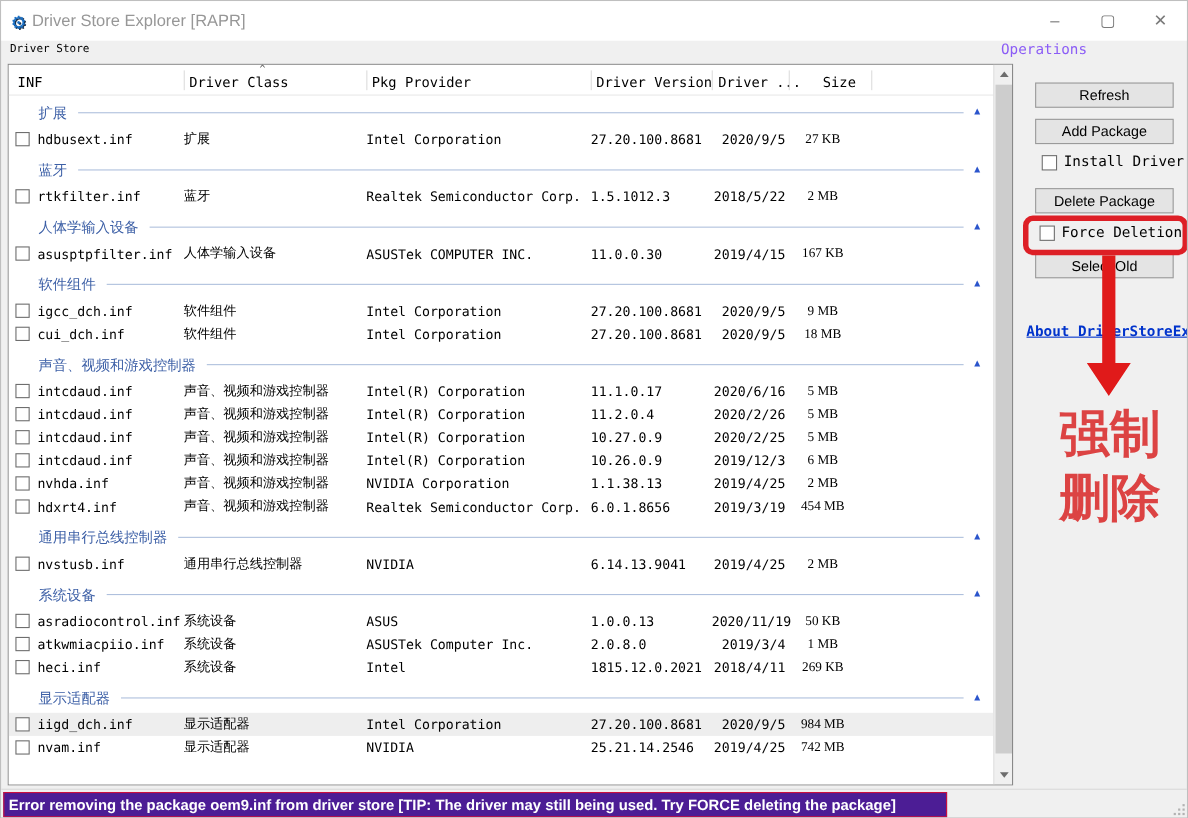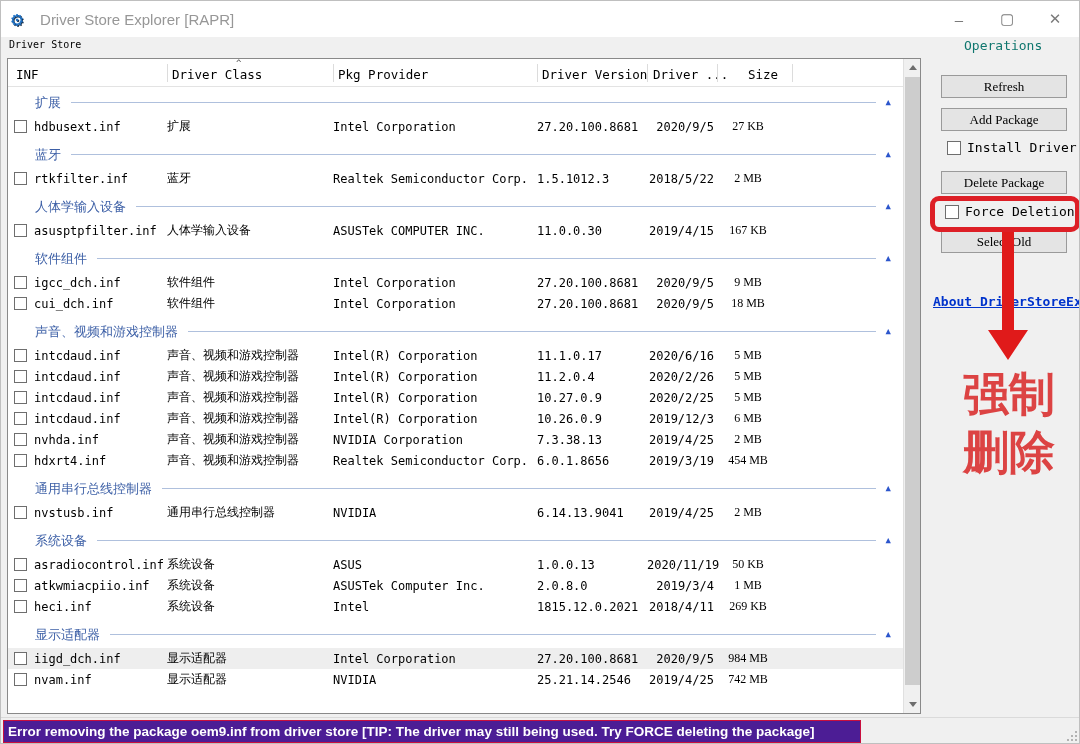--- a/index.html
+++ b/index.html
@@ -5,21 +5,21 @@
   html,body{margin:0;padding:0;background:#e8e8e8;}
   *{box-sizing:border-box;}
   .window{
     position:relative;width:1080px;height:744px;background:#f0f0f0;
     font-family:"DejaVu Sans Mono","Liberation Mono",monospace;
     border:1px solid #bfbfbf;overflow:hidden;
   }
   
   .titlebar{position:absolute;left:0;top:0;width:100%;height:36px;background:#ffffff;display:flex;align-items:center;}
   .app-icon{margin-left:10px;font-size:20px;color:#1a6fc4;text-shadow:1px 1px 0 #16314f;line-height:20px;}
-  .app-title{margin-left:17px;font-family:"Liberation Sans",sans-serif;font-size:15px;color:#979797;}
+  .app-title{margin-left:6px;font-family:"Liberation Sans",sans-serif;font-size:15px;color:#979797;}
   .win-controls{margin-left:auto;display:flex;height:100%;}
   .win-btn{width:48px;height:100%;display:flex;align-items:center;justify-content:center;
     color:#7a7a7a;font-family:"Liberation Sans",sans-serif;font-size:15px;cursor:default;}
   
   .panel-label{position:absolute;left:8px;top:38px;font-size:10px;color:#000;}
   
   .table{position:absolute;left:6px;top:57px;width:914px;height:656px;background:#fff;border:1px solid #898989;}
   .thead{position:absolute;left:0;top:0;right:0;height:28px;background:#fff;border-bottom:1px solid #e3e3e3;}
   .hcell{position:absolute;top:8px;font-size:12.5px;color:#000;white-space:nowrap;}
   .hsep{position:absolute;top:5px;height:18px;width:1px;background:#dcdcdc;}
@@ -38,24 +38,24 @@
   .c-inf,.c-cls,.c-provider,.c-version{white-space:nowrap;overflow:hidden;}
   .c-date{text-align:right;padding-right:3px;white-space:nowrap;}
   .c-size{text-align:center;padding-right:15px;white-space:nowrap;font-family:Liberation Serif, serif;}
   
   .vscroll{position:absolute;top:0;right:0;width:17px;bottom:0;background:#f0f0f0;border-left:1px solid #e0e0e0;}
   .sb-btn{position:absolute;left:0;width:17px;height:17px;display:flex;align-items:center;justify-content:center;}
   .tri-up{width:0;height:0;border-left:4px solid transparent;border-right:4px solid transparent;border-bottom:5px solid #6d6d6d;}
   .tri-down{width:0;height:0;border-left:4px solid transparent;border-right:4px solid transparent;border-top:5px solid #6d6d6d;}
   .sb-thumb{position:absolute;left:1px;width:15px;top:18px;height:608px;background:#cdcdcd;}
   
-  .ops-label{position:absolute;left:963px;top:37px;font-size:13px;color:#0f766e;}
+  .ops-label{position:absolute;left:909px;top:37px;font-size:13px;color:#8b5cf6;}
   .btn{position:absolute;left:940px;width:126px;height:23px;background:#e4e4e4;border:1px solid #9a9a9a;
     font-size:13px;color:#000;display:flex;align-items:center;justify-content:center;cursor:default;
-    font-family:Liberation Serif, serif;padding:4px;}
+    font-family:Liberation Sans, sans-serif;padding:4px;}
   .chk-row{position:absolute;display:flex;align-items:center;font-size:13px;color:#000;}
   .chk{width:14px;height:14px;border:1px solid #6e6e6e;background:#fff;display:inline-block;margin-right:6px;}
   .about-link{position:absolute;left:932px;top:293px;width:148px;font-size:13px;font-weight:bold;
     color:#0033cc;text-decoration:underline;white-space:nowrap;overflow:hidden;cursor:pointer;}
   
   .force-rect{position:absolute;left:929px;top:195px;width:150px;height:36px;border:5px solid #dd1f26;border-radius:9px;pointer-events:none;}
   .red-arrow{position:absolute;left:985px;top:231px;width:44px;height:130px;pointer-events:none;}
   .big-red{position:absolute;left:933px;width:150px;text-align:center;font-size:46px;font-weight:bold;
     color:#dc4343;font-family:"Liberation Sans",sans-serif;line-height:1;pointer-events:none;}
   .big-red.l1{top:370px;}
@@ -247,21 +247,21 @@
           <span class="c-size">6 MB</span>
           <span></span>
         </div>
         <div class="row">
           <span class="cbwrap">
             <span class="cb"></span>
           </span>
           <span class="c-inf">nvhda.inf</span>
           <span class="c-cls">声音、视频和游戏控制器</span>
           <span class="c-provider">NVIDIA Corporation</span>
-          <span class="c-version">7.3.38.13</span>
+          <span class="c-version">1.1.38.13</span>
           <span class="c-date">2019/4/25</span>
           <span class="c-size">2 MB</span>
           <span></span>
         </div>
         <div class="row">
           <span class="cbwrap">
             <span class="cb"></span>
           </span>
           <span class="c-inf">hdxrt4.inf</span>
           <span class="c-cls">声音、视频和游戏控制器</span>

